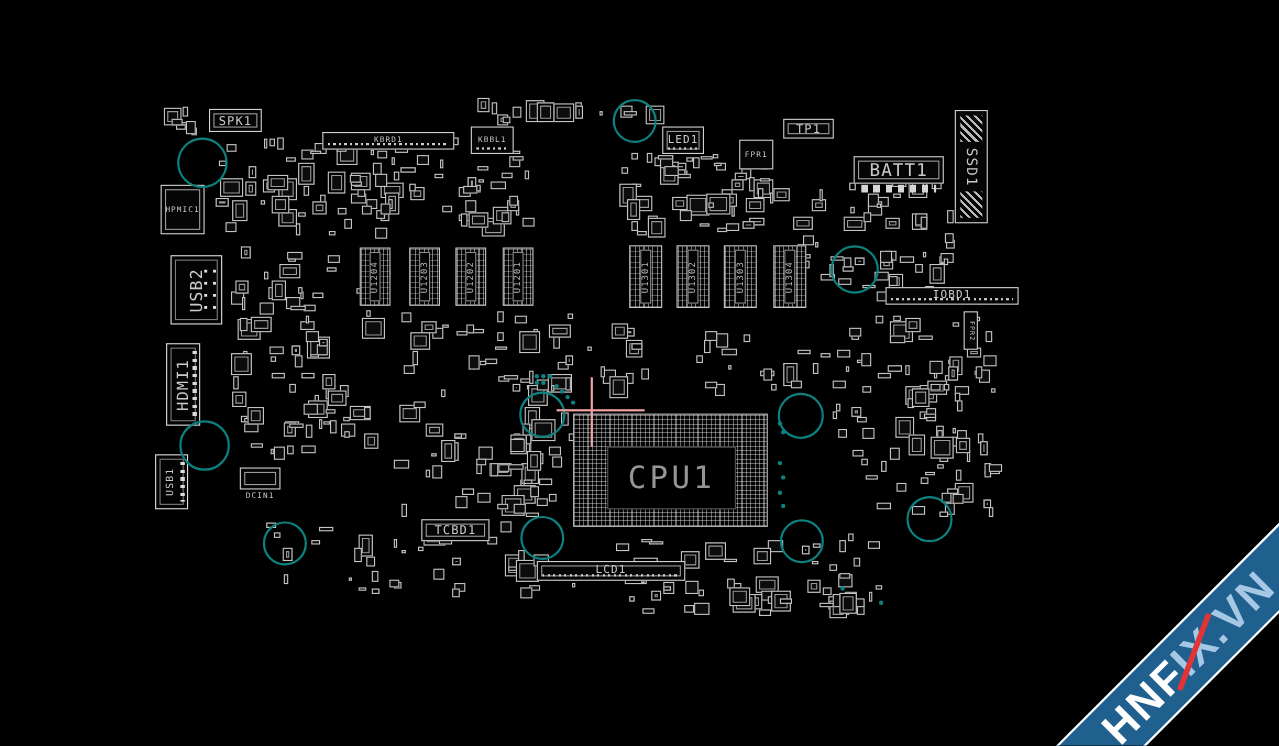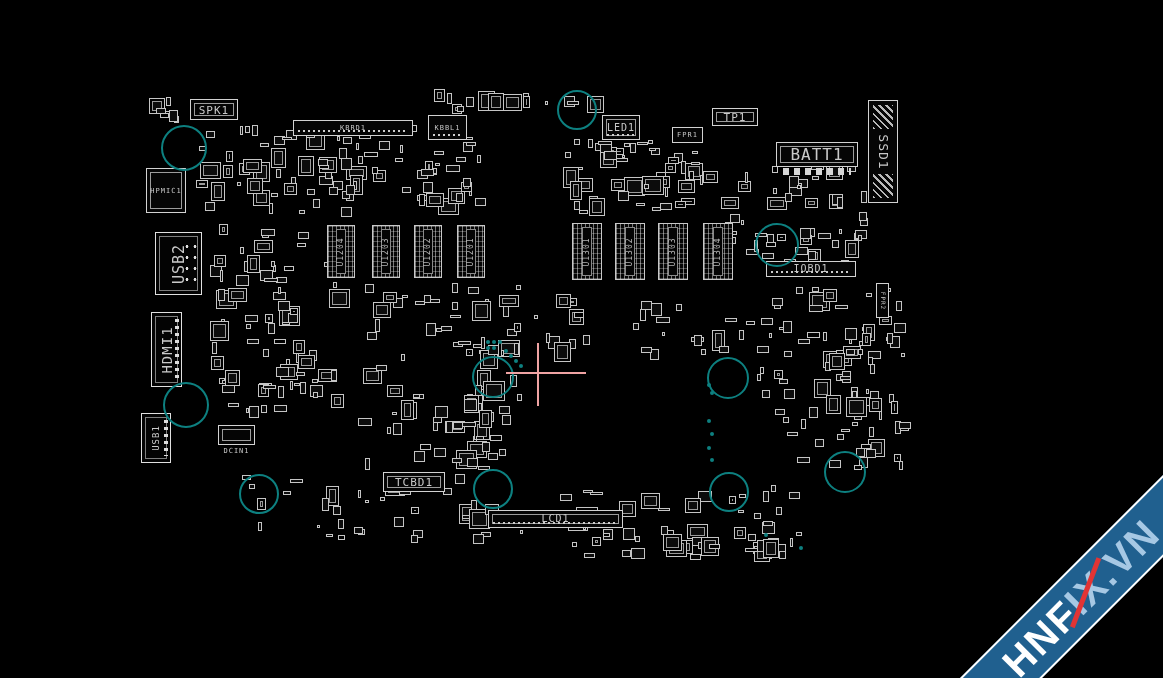--- a/index.html
+++ b/index.html
@@ -676,21 +676,21 @@
       <div class="dotline"></div>
     </div>
     <div class="comp plain" style="left: 428px; top: 115px; width: 39px; height: 25px;">
       <span class="lbl" style="font-size: 7px; transform: translate(-50%, -50%) rotate(0deg);">KBBL1</span>
       <div class="dotline"></div>
     </div>
     <div class="comp double" style="left: 602px; top: 115px; width: 38px; height: 25px;">
       <span class="lbl" style="font-size: 10px; transform: translate(-50%, -50%) rotate(0deg);">LED1</span>
       <div class="dotline"></div>
     </div>
-    <div class="comp plain" style="left: 672px; top: 127px; width: 31px; height: 16px;">
+    <div class="comp plain" style="left: 672px; top: 127px; width: 31px; height: 27px;">
       <span class="lbl" style="font-size: 7px; transform: translate(-50%, -50%) rotate(0deg);">FPR1</span>
     </div>
     <div class="comp double" style="left: 712px; top: 108px; width: 46px; height: 18px;">
       <span class="lbl" style="font-size: 11px; transform: translate(-50%, -50%) rotate(0deg);">TP1</span>
     </div>
     <div class="comp double" style="left: 776px; top: 142px; width: 82px; height: 25px;">
       <span class="lbl" style="font-size: 16px; transform: translate(-50%, -50%) rotate(0deg);">BATT1</span>
       <div class="pinrow"></div>
     </div>
     <div class="comp hatch" style="left: 868px; top: 100px; width: 30px; height: 103px;">
@@ -728,26 +728,31 @@
     </div>
     <div class="comp ram" style="left: 615px; top: 223px; width: 30px; height: 57px;">
       <span class="lbl" style="font-size: 8px; transform: translate(-50%, -50%) rotate(-90deg);">U1302</span>
     </div>
     <div class="comp ram" style="left: 658px; top: 223px; width: 30px; height: 57px;">
       <span class="lbl" style="font-size: 8px; transform: translate(-50%, -50%) rotate(-90deg);">U1303</span>
     </div>
     <div class="comp ram" style="left: 703px; top: 223px; width: 30px; height: 57px;">
       <span class="lbl" style="font-size: 8px; transform: translate(-50%, -50%) rotate(-90deg);">U1304</span>
     </div>
-    <div class="comp plain" style="left: 766px; top: 261px; width: 90px; height: 16px;">
+    <div class="comp plain" style="left: 805px; top: 261px; width: 121px; height: 16px;">
       <span class="lbl" style="font-size: 10px; transform: translate(-50%, -50%) rotate(0deg);">IOBD1</span>
       <div class="dotline"></div>
     </div>
     <div class="comp plain" style="left: 876px; top: 283px; width: 13px; height: 35px;">
       <span class="lbl" style="font-size: 6px; transform: translate(-50%, -50%) rotate(90deg);">FPR2</span>
+    </div>
+    <div class="comp bga" style="left: 521px; top: 376px; width: 177px; height: 103px;">
+      <div class="die">
+        <span class="lbl" style="font-size: 28px; transform: translate(-50%, -50%) rotate(0deg);">CPU1</span>
+      </div>
     </div>
     <div class="comp double" style="left: 383px; top: 472px; width: 62px; height: 20px;">
       <span class="lbl" style="font-size: 11px; transform: translate(-50%, -50%) rotate(0deg);">TCBD1</span>
     </div>
     <div class="comp double" style="left: 488px; top: 510px; width: 135px; height: 18px;">
       <span class="lbl" style="font-size: 10px; transform: translate(-50%, -50%) rotate(0deg);">LCD1</span>
       <div class="dotline"></div>
     </div>
     <div class="circ" style="left: 161px; top: 125px; width: 42px; height: 42px; border-color: rgb(13, 128, 128);"></div>
     <div class="circ" style="left: 557px; top: 90px; width: 36px; height: 36px; border-color: rgb(13, 128, 128);"></div>

